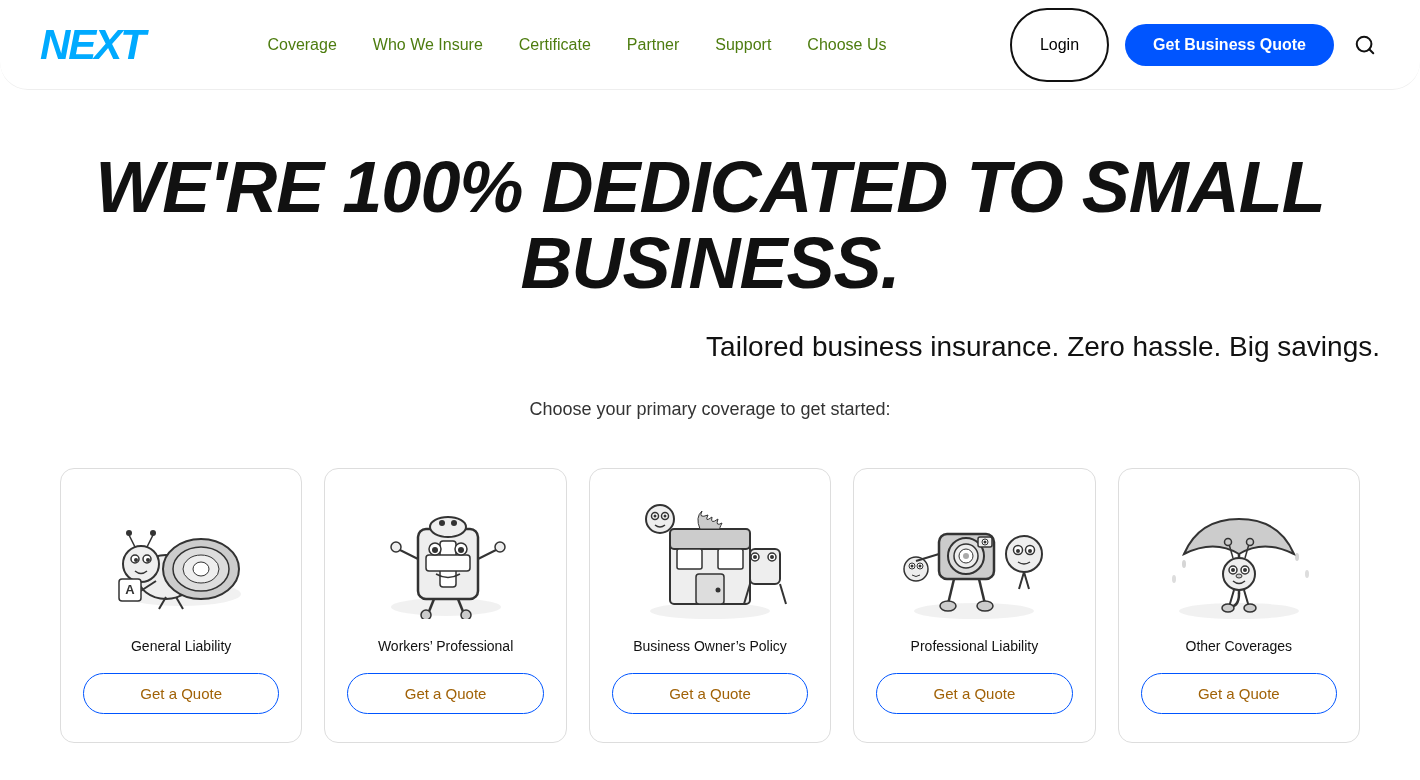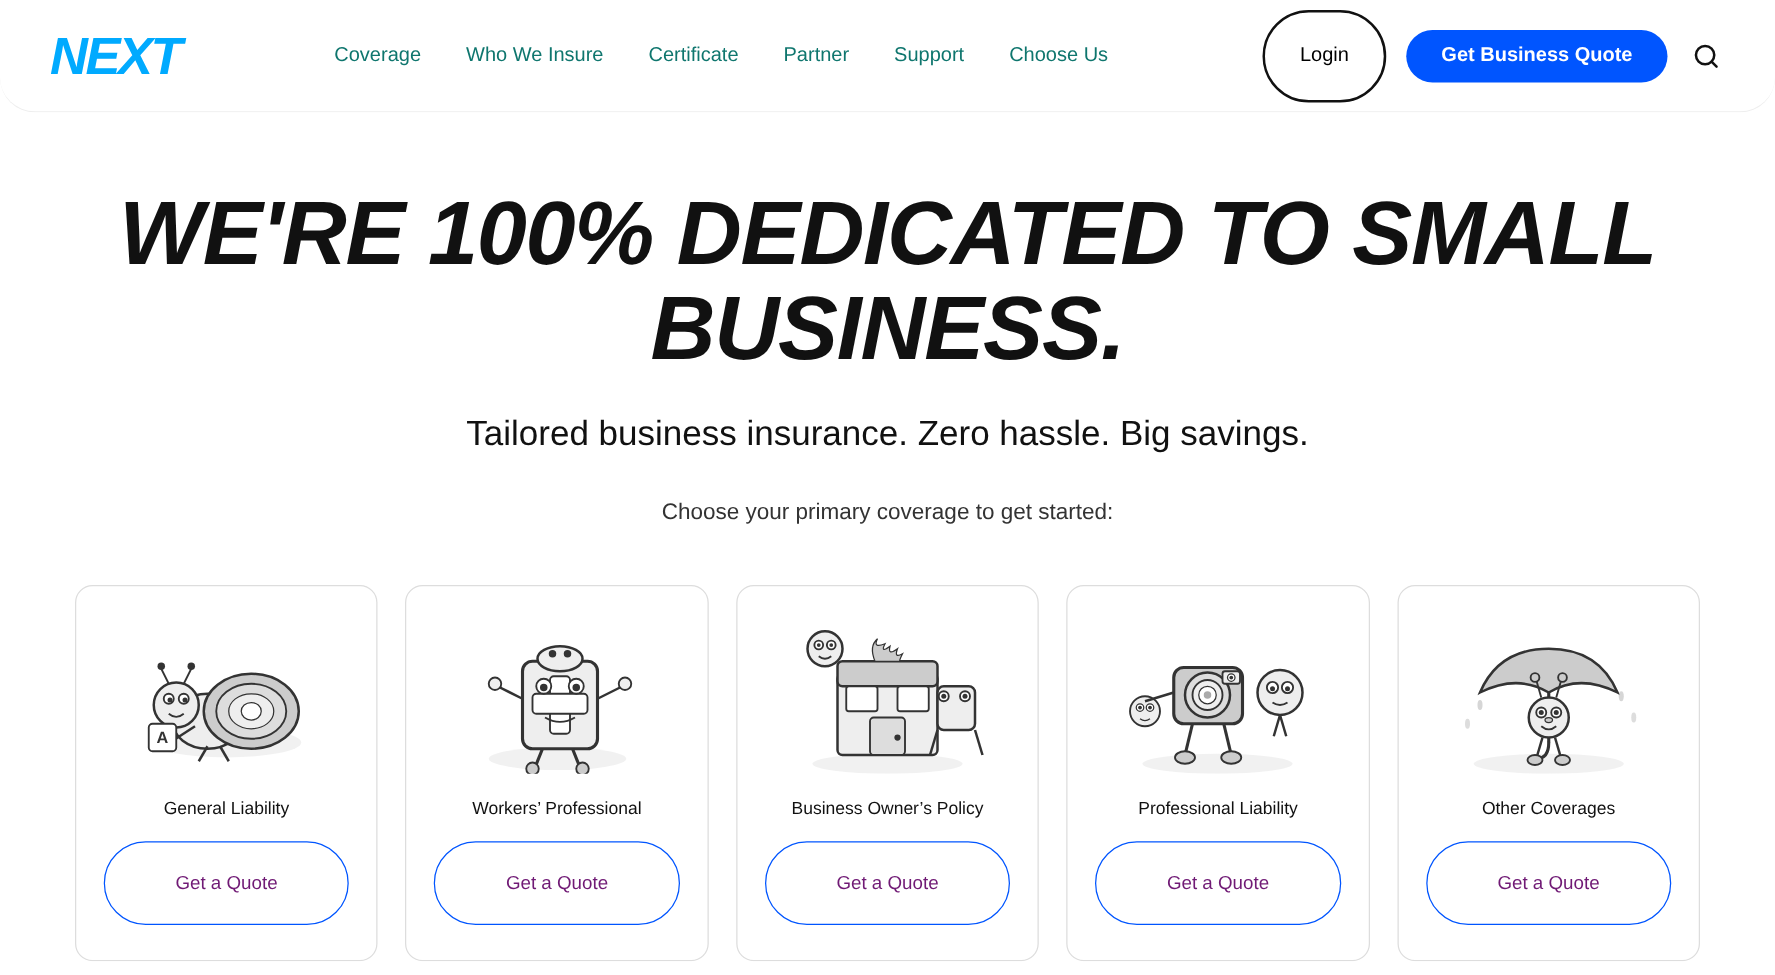--- a/index.html
+++ b/index.html
@@ -10,21 +10,21 @@
       display: flex; align-items: center; justify-content: space-between;
       padding: 0 40px; height: 90px; border-bottom: 1px solid #eee;
       position: sticky; top: 0; background: #fff; z-index: 100; border-radius: 28px;
     }
     .nav-logo {
       font-size: 42px; font-weight: 900; color: #00aaff;
       font-style: italic; letter-spacing: -2px; line-height: 1;
     }
     .nav-links { display: flex; align-items: center; gap: 36px; }
     .nav-links a {
-      text-decoration: none; color: #0f766e; font-size: 16px; font-weight: 400;
+      text-decoration: none; color: #4d7c0f; font-size: 16px; font-weight: 400;
       cursor: pointer; white-space: nowrap;
     }
     .nav-actions { display: flex; align-items: center; gap: 16px; }
     .btn-login {
       padding: 26px 28px; border: 2px solid #111; border-radius: 50px;
       background: #fff; font-size: 16px; font-weight: 500; cursor: pointer;
     }
     .btn-quote {
       padding: 12px 28px; border-radius: 50px; border: none;
       background: #0055ff; color: #fff; font-size: 16px; font-weight: 600;
@@ -42,20 +42,21 @@
     }
     .hero-headline {
       font-size: 72px; font-weight: 900; line-height: 1.05;
       text-transform: uppercase; letter-spacing: -1px;
       max-width: 1300px; margin: 0 auto 30px;
       font-style: italic;
     }
     .hero-sub {
       font-size: 28px; font-weight: 400; color: #111;
       margin-bottom: 36px;
+      text-align: right;
     }
     .hero-choose {
       font-size: 18px; color: #333; margin-bottom: 28px;
     }
 
     
     .cards-row {
       display: flex; justify-content: center; gap: 22px;
       padding: 0 40px; flex-wrap: nowrap;
       max-width: 1380px; margin: 0 auto;
@@ -72,22 +73,22 @@
       width: 180px; height: 120px;
       display: flex; align-items: center; justify-content: center;
     }
     
     .card-illustration svg { width: 100%; height: 100%; }
     .card-label {
       font-size: 14px; font-weight: 500; color: #111; text-align: center;
       line-height: 1.3;
     }
     .btn-get-quote {
-      padding: 24px 32px; border: 1.5px solid #0055ff; border-radius: 50px;
-      background: #fff; color: #701a75; font-size: 15px; font-weight: 500;
+      padding: 11px 32px; border: 1.5px solid #0055ff; border-radius: 50px;
+      background: #fff; color: #a16207; font-size: 15px; font-weight: 500;
       cursor: pointer; width: 100%;
       transition: background 0.15s, color 0.15s;
       text-align: center;
     }
   </style>
 </head>
 <body>
 
 <nav>
   <div class="nav-logo">NEXT</div>

